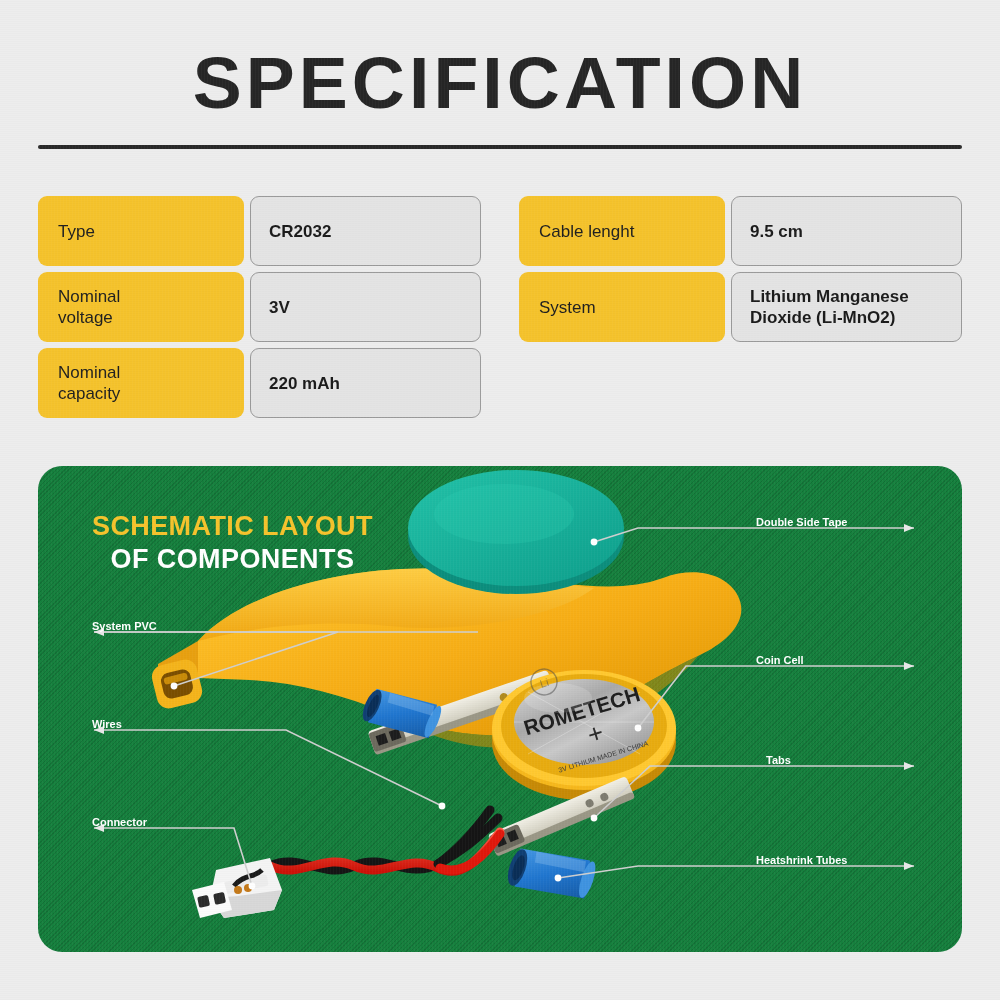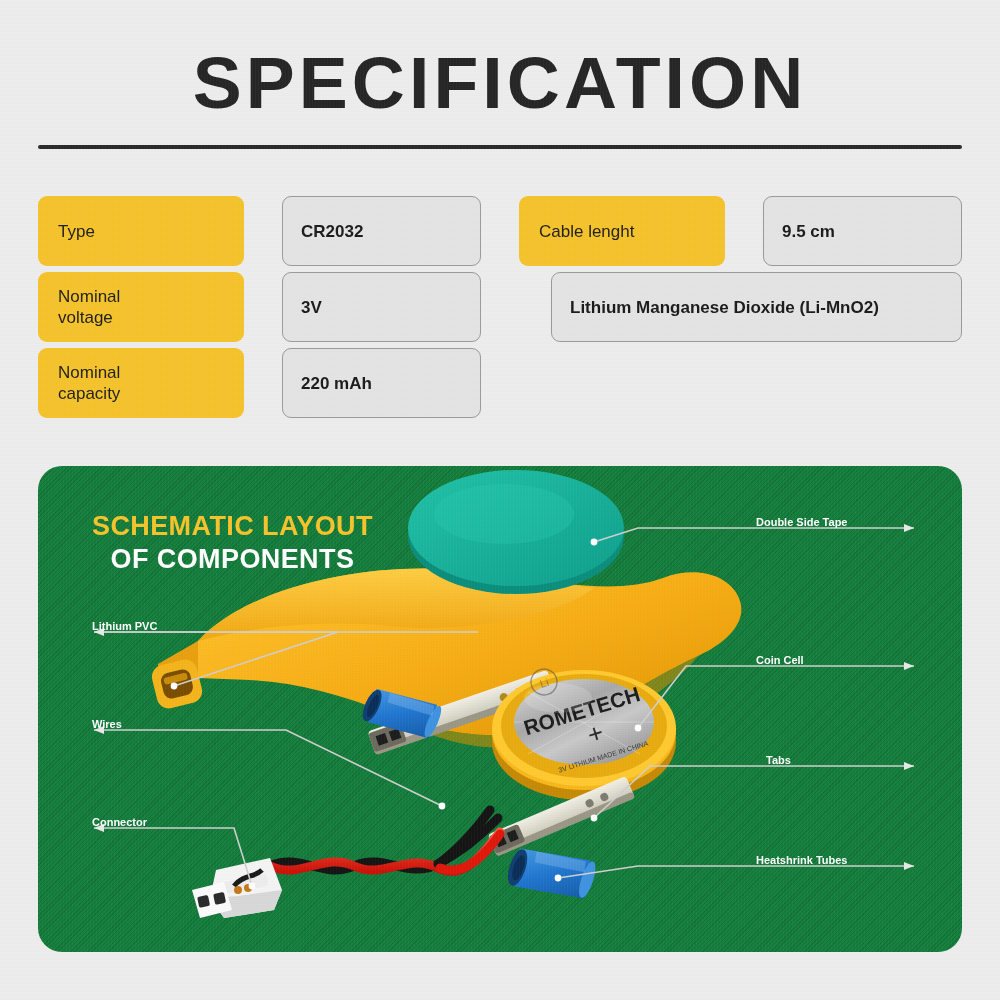--- a/index.html
+++ b/index.html
@@ -48,21 +48,20 @@
     padding:0 20px;
     font-size:17px;line-height:21px;color:#1f1f1f;
     font-weight:normal;
   }
   .val{
     background:#e4e4e4;border:1px solid #9a9a9a;border-radius:9px;
     display:flex;align-items:center;
     padding:0 18px;
     font-size:17px;line-height:21px;color:#1b1b1b;
     font-weight:bold;
-    margin-left:32px;
   }
   
   .col-left .lbl{width:166px;}
   .col-left .val{flex:1;}
   
   .col-right .lbl{width:166px;}
   .col-right .val{flex:1;}
 
   
   .panel{
@@ -115,20 +114,21 @@
         <div class="val">220 mAh</div>
       </div>
     </div>
 
     <div class="col col-right">
       <div class="row">
         <div class="lbl">Cable lenght</div>
         <div class="val">9.5 cm</div>
       </div>
       <div class="row">
+        <div class="lbl">System</div>
         <div class="val">Lithium Manganese Dioxide (Li-MnO2)</div>
       </div>
     </div>
 
   </div>
 
   <div class="panel">
     <div class="panel-noise"></div>
 
     <div class="sch-title">
@@ -310,21 +310,21 @@
         <circle cx="404" cy="340" r="3.4"></circle>
         <circle cx="214" cy="420" r="3.4"></circle>
       </g>
     </svg>
 
     <div class="callout right" style="left:718px;top:50px;">Double Side Tape</div>
     <div class="callout right" style="left:718px;top:188px;">Coin Cell</div>
     <div class="callout right" style="left:718px;top:288px;margin-left:10px;">Tabs</div>
     <div class="callout right" style="left:718px;top:388px;">Heatshrink Tubes</div>
 
-    <div class="callout left" style="top:154px;">Lithium PVC</div>
+    <div class="callout left" style="top:154px;">System PVC</div>
     <div class="callout left" style="top:252px;">Wires</div>
     <div class="callout left" style="top:350px;">Connector</div>
 
   </div>
 
 </div>
 
 <div class="grain"></div>
 
 </body></html>

